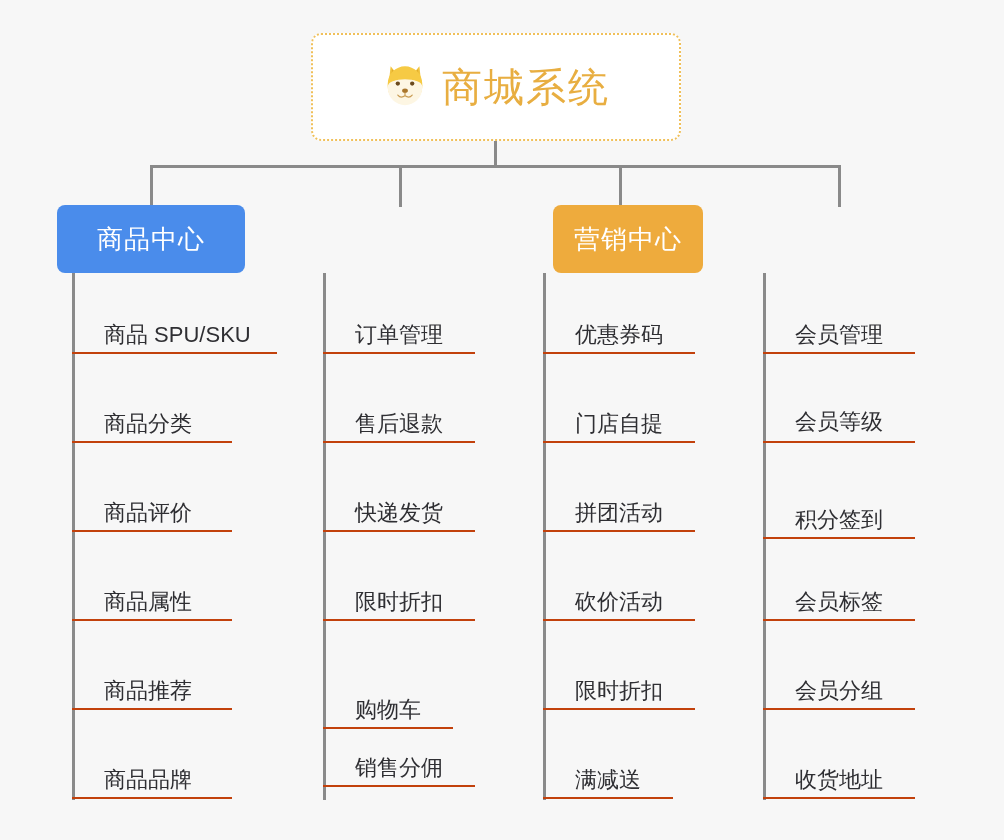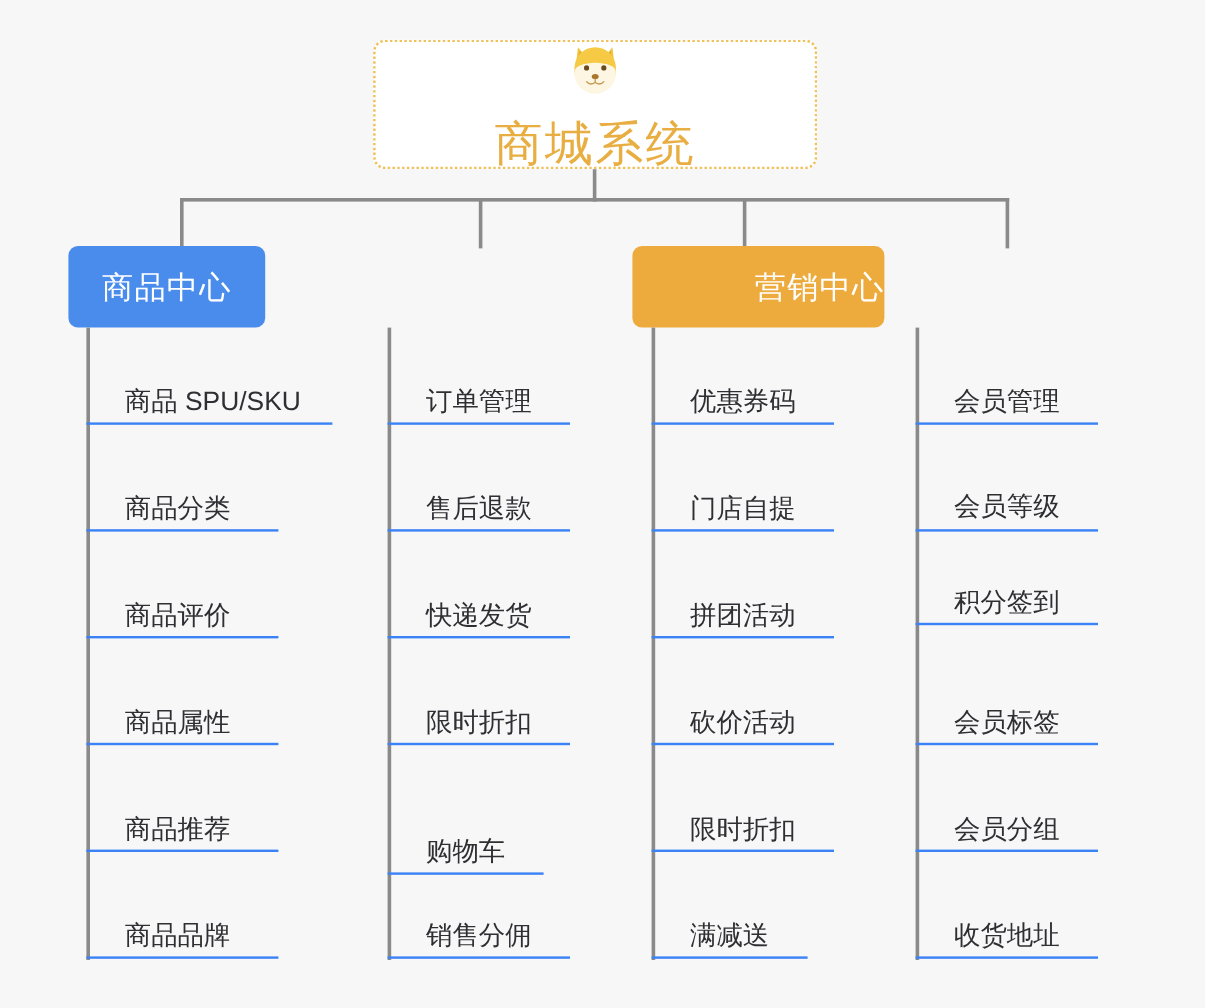--- a/index.html
+++ b/index.html
@@ -38,21 +38,20 @@
     width: 370px;
     height: 108px;
     box-sizing: border-box;
     background: #ffffff;
     border: 2px dotted #f0c05a;
     border-radius: 10px;
     display: flex;
     align-items: center;
     justify-content: center;
     gap: 14px;
-    flex-direction: column;
   }
   .root-title {
     font-size: 40px;
     color: #e8ae41;
     letter-spacing: 2px;
     line-height: 1;
     white-space: nowrap;
   }
   .shiba-icon { display: block; }
 
@@ -81,21 +80,21 @@
     position: absolute;
     left: 0;
     top: 0;
     width: 3px;
     background: #8a8a8a;
   }
   .leaf {
     position: absolute;
     left: 0;
     box-sizing: border-box;
-    border-bottom: 2px solid #3b82f6;
+    border-bottom: 2px solid #c2410c;
     height: 0;
   }
   .leaf-label {
     position: absolute;
     left: 32px;
     bottom: 6px;
     font-size: 22px;
     color: #2f2f33;
     white-space: nowrap;
     line-height: 1;
@@ -127,24 +126,24 @@
     <span class="root-title">商城系统</span>
   </div>
 
   <div class="conn conn-v" style="left:494px; top:141px; height:27px;"></div>
   <div class="conn conn-h" style="left:150px; top:165px; width:691px;"></div>
   <div class="conn conn-v" style="left:150px; top:165px; height:42px;"></div>
   <div class="conn conn-v" style="left:399px; top:165px; height:42px;"></div>
   <div class="conn conn-v" style="left:619px; top:165px; height:42px;"></div>
   <div class="conn conn-v" style="left:838px; top:165px; height:42px;"></div>
 
-  <div class="branch-box" style="left:57px; width:164px; background:#4a8ceb;">
+  <div class="branch-box" style="left:57px; width:188px; background:#4a8ceb;">
     <span>商品中心</span>
   </div>
-  <div class="branch-box" style="left:527px; width:210px; background:#eeab3d;justify-content:flex-end;">
+  <div class="branch-box" style="left:553px; width:150px; background:#eeab3d;">
     <span>营销中心</span>
   </div>
 
   <div class="branch-col" style="left:72px;">
     <div class="spine" style="height:527px;"></div>
     <div class="leaf" style="top:79px;  width:205px;">
       <span class="leaf-label">商品 SPU/SKU</span>
       </div>
     <div class="leaf" style="top:168px; width:160px;">
       <span class="leaf-label">商品分类</span>
@@ -173,21 +172,21 @@
       </div>
     <div class="leaf" style="top:257px; width:152px;">
       <span class="leaf-label">快递发货</span>
       </div>
     <div class="leaf" style="top:346px; width:152px;">
       <span class="leaf-label">限时折扣</span>
       </div>
     <div class="leaf" style="top:454px; width:130px;">
       <span class="leaf-label">购物车</span>
       </div>
-    <div class="leaf" style="top:524px; width:152px;">
+    <div class="leaf" style="top:512px; width:152px;">
       <span class="leaf-label">销售分佣</span>
       </div>
   </div>
 
   <div class="branch-col" style="left:543px;">
     <div class="spine" style="height:527px;"></div>
     <div class="leaf" style="top:79px;  width:152px;">
       <span class="leaf-label">优惠券码</span>
       </div>
     <div class="leaf" style="top:168px; width:152px;">
@@ -208,21 +207,21 @@
   </div>
 
   <div class="branch-col" style="left:763px;">
     <div class="spine" style="height:527px;"></div>
     <div class="leaf" style="top:79px;  width:152px;">
       <span class="leaf-label">会员管理</span>
       </div>
     <div class="leaf" style="top:168px; width:152px;font-family:Liberation Mono, monospace;">
       <span class="leaf-label">会员等级</span>
       </div>
-    <div class="leaf" style="top:246px; width:152px;">
+    <div class="leaf" style="top:264px; width:152px;">
       <span class="leaf-label">积分签到</span>
       </div>
     <div class="leaf" style="top:346px; width:152px;">
       <span class="leaf-label">会员标签</span>
       </div>
     <div class="leaf" style="top:435px; width:152px;">
       <span class="leaf-label">会员分组</span>
       </div>
     <div class="leaf" style="top:524px; width:152px;">
       <span class="leaf-label">收货地址</span>

